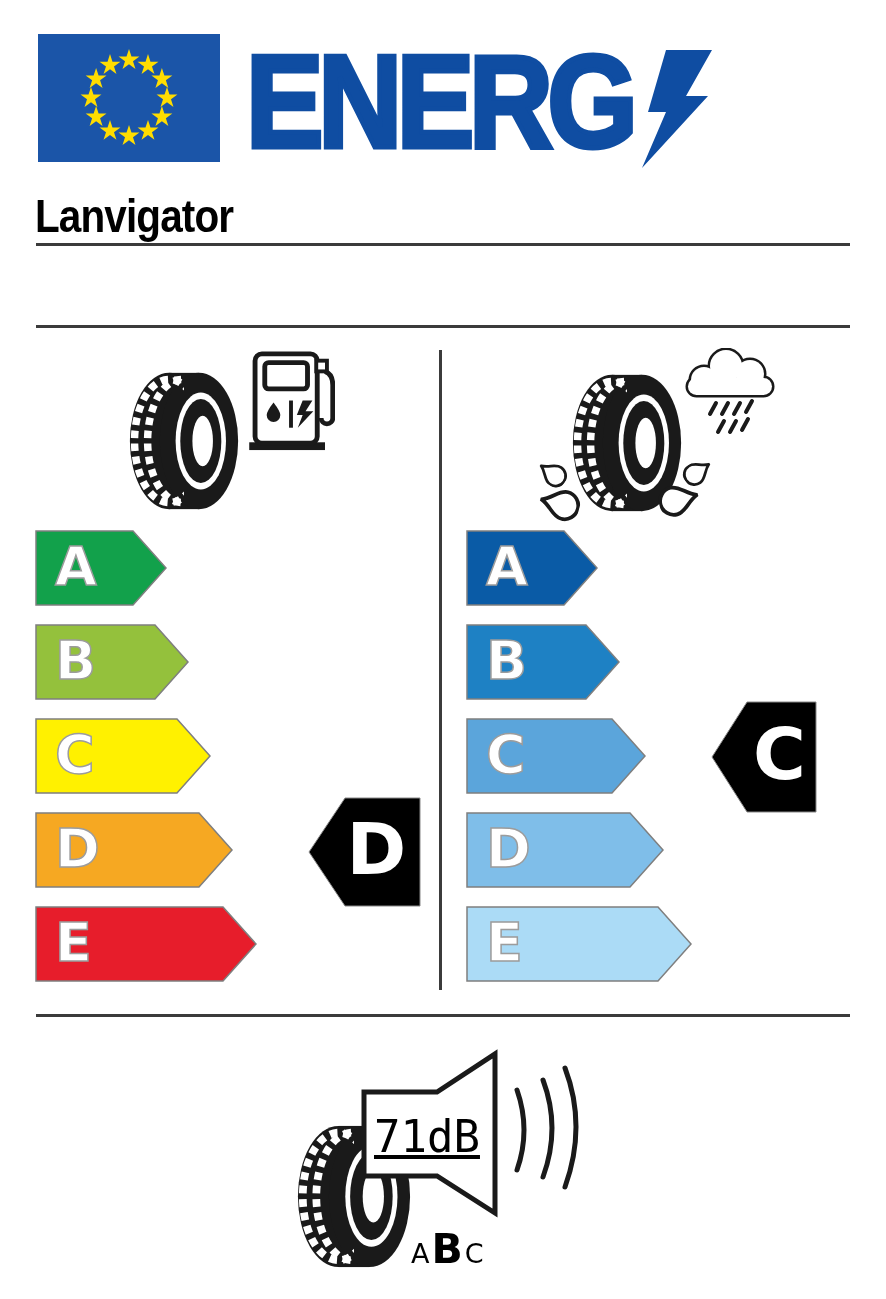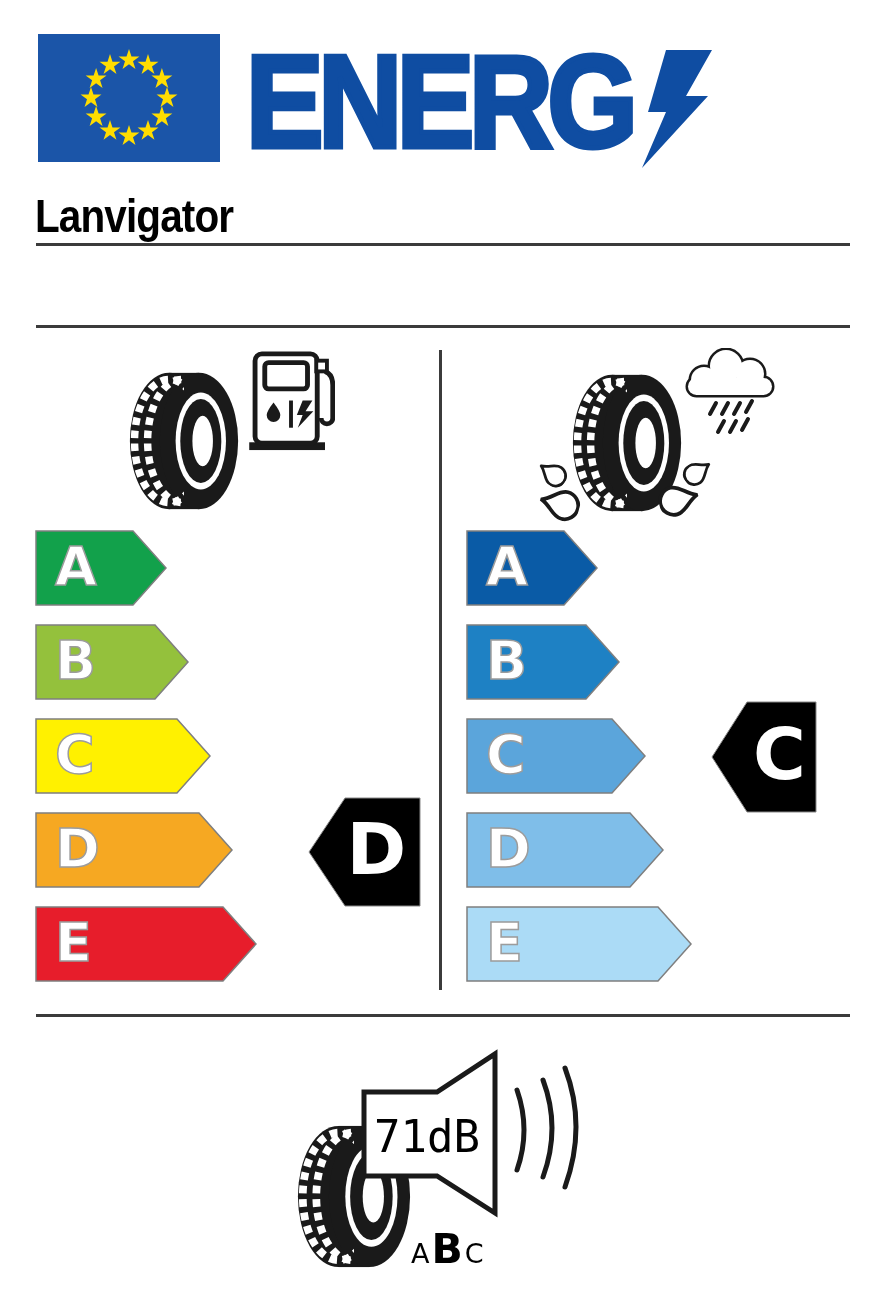--- a/index.html
+++ b/index.html
@@ -42,21 +42,21 @@
   .ind-fuel{left:308px;top:796px;width:114px;height:112px;}
   .ind-wet{left:711px;top:700px;width:107px;height:114px;}
   .indicator .letter{position:absolute;top:50%;font-family:"DejaVu Sans", sans-serif;
         font-weight:bold;font-size:72px;color:#fff;transform:translate(-50%,-54%);}
   .ind-fuel .letter{left:60%;}
   .ind-wet .letter{left:64%;}
   
   .tire-noise{position:absolute;left:296px;top:1124px;width:116px;height:145px;}
   .speaker{position:absolute;left:355px;top:1045px;width:240px;height:175px;}
   .db-text{position:absolute;left:374px;top:1115px;font-family:"DejaVu Sans Mono", monospace;
-        font-size:44px;line-height:44px;color:#000;white-space:nowrap;}
+        font-size:44px;line-height:44px;color:#000;white-space:nowrap;text-decoration:underline;}
   .abc-row{position:absolute;left:411px;top:1225px;display:flex;align-items:baseline;gap:2px;
         color:#000;font-family:"DejaVu Sans", sans-serif;}
   .abc-row .small{font-size:27px;}
   .abc-row .big{font-size:41px;font-weight:bold;}
 </style>
 </head>
 <body>
 
 <div class="label">
 

